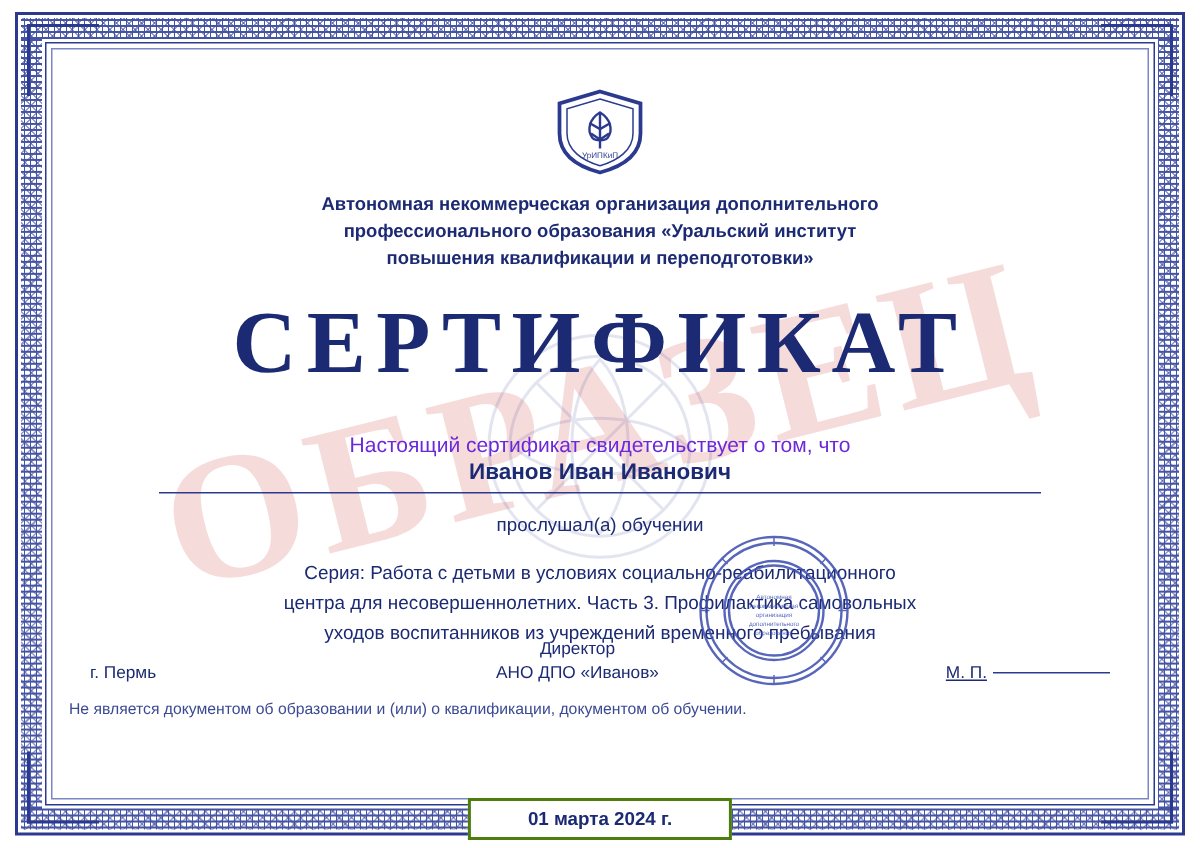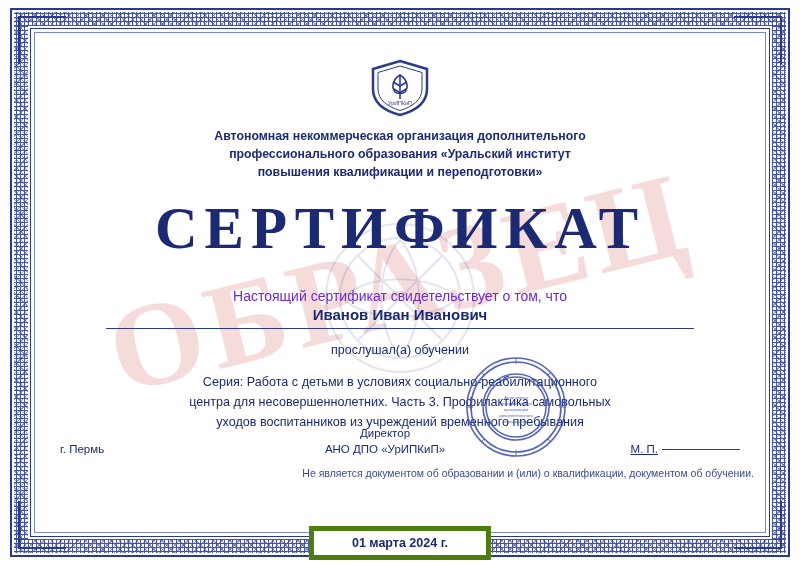--- a/index.html
+++ b/index.html
@@ -188,31 +188,31 @@
     width: 78px;
     border-bottom: 1px solid #2b3a8f;
     vertical-align: middle;
     margin-left: 4px;
   }
 
   .disclaimer {
     position: absolute;
     left: 0; right: 0;
     bottom: 42px;
-    text-align: right;
+    text-align: left;
     font-size: 10.5px;
     color: #3c4a93;
   }
 
   .date-box {
     position: absolute;
     left: 50%;
     transform: translateX(-50%);
     bottom: 5px;
-    border: 5px solid #4d7c0f;
+    border: 2px solid #4d7c0f;
     padding: 5px 38px;
     font-size: 12.5px;
     font-weight: bold;
     color: #1b2a73;
     background: #fff;
   }
 
   
   .stamp {
     position: absolute;
@@ -311,21 +311,21 @@
           <text x="52" y="62">дополнительного</text>
           <text x="52" y="68">образования</text>
         </g>
       </svg>
     </div>
 
     <div class="footer">
       <div class="city">г. Пермь</div>
       <div class="director">
         <div class="pos">Директор</div>
-        <div class="org-short">АНО ДПО «УрИПКиП»</div>
+        <div class="org-short">АНО ДПО «Иванов»</div>
       </div>
       <div class="seal-spot">
         <span>М. П.</span><span class="seal-line"></span>
       </div>
     </div>
 
     <div class="disclaimer">Не является документом об образовании и (или) о квалификации, документом об обучении.</div>
   </div>
 
   <div class="date-box">01 марта 2024 г.</div>

